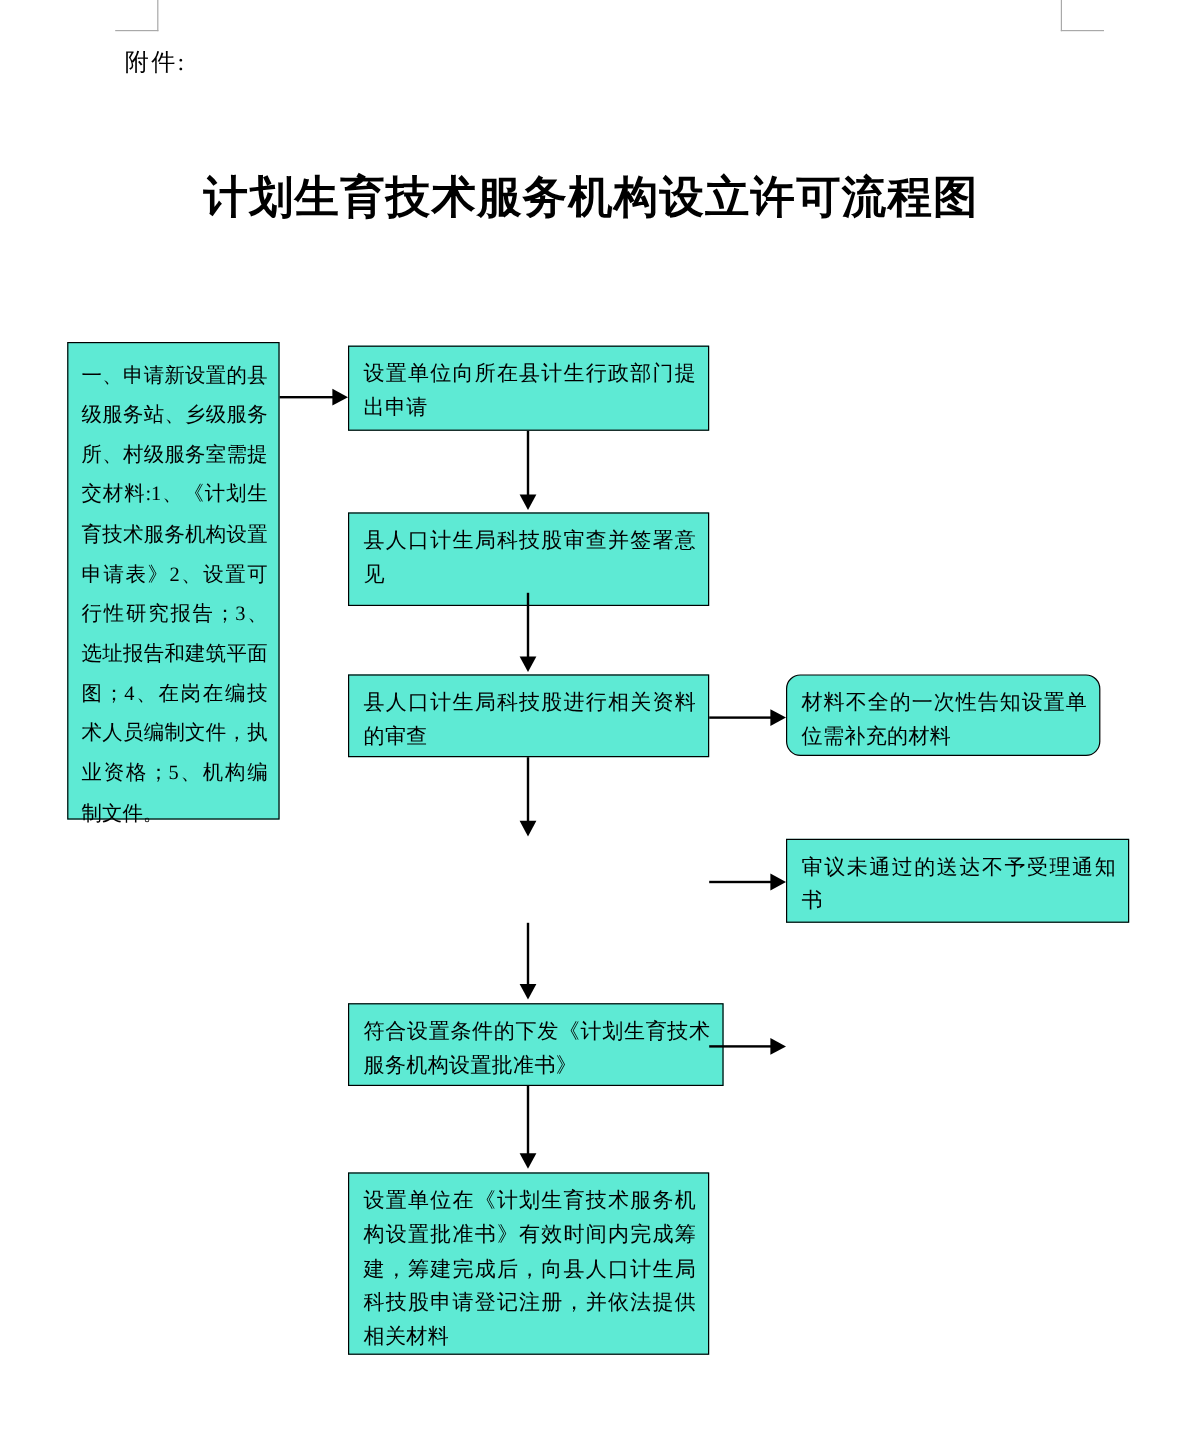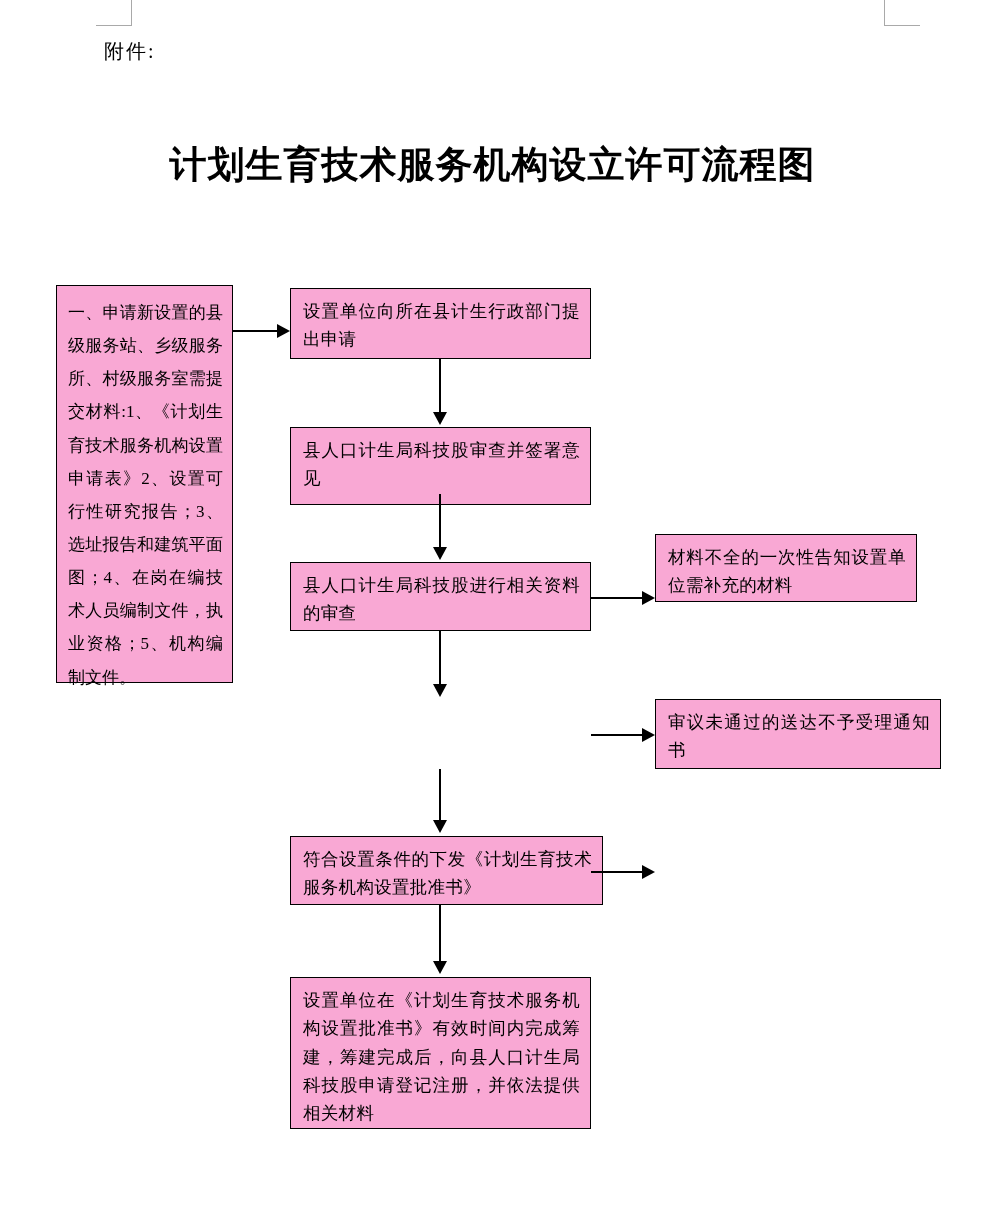--- a/index.html
+++ b/index.html
@@ -64,21 +64,21 @@
     position: absolute;
     left: 0;
     top: 0;
     width: 985px;
     height: 1205px;
   }
   .node {
     position: absolute;
     border: 1px solid #000000;
     box-sizing: border-box;
-    background: #f9a8d4;
+    background: #5eead4;
     padding: 8px 10px 6px 12px;
     font-size: 17.5px;
     line-height: 1.62;
     letter-spacing: 0.3px;
     text-align: justify;
     text-justify: inter-character;
   }
   .node .txt { display: block; }
 
   .node-sidebar {
@@ -86,21 +86,21 @@
     padding: 10px 9px 6px 11px;
     font-size: 17px;
     line-height: 1.95;
     letter-spacing: 0px;
     text-align: justify;
     text-align-last: left;
   }
   .node-a { left: 290px; top: 288px; width: 301px; height: 71px; }
   .node-b { left: 290px; top: 427px; width: 301px; height: 78px; }
   .node-c { left: 290px; top: 562px; width: 301px; height: 69px; font-family: Liberation Serif, serif; }
-  .node-c2 { left: 655px; top: 534px; width: 262px; height: 68px; }
+  .node-c2 { left: 655px; top: 562px; width: 262px; height: 68px; border-radius: 12px; }
   .node-d { left: 290px; top: 699px; width: 301px; height: 70px; }
   .node-d2 { left: 655px; top: 699px; width: 286px; height: 70px; }
   .node-e { left: 290px; top: 836px; width: 313px; height: 69px; }
   .node-e2 { left: 655px; top: 836px; width: 286px; height: 69px; }
   .node-f { left: 290px; top: 977px; width: 301px; height: 152px; }
 
   
   .conn {
     position: absolute;
     background: #000000;

